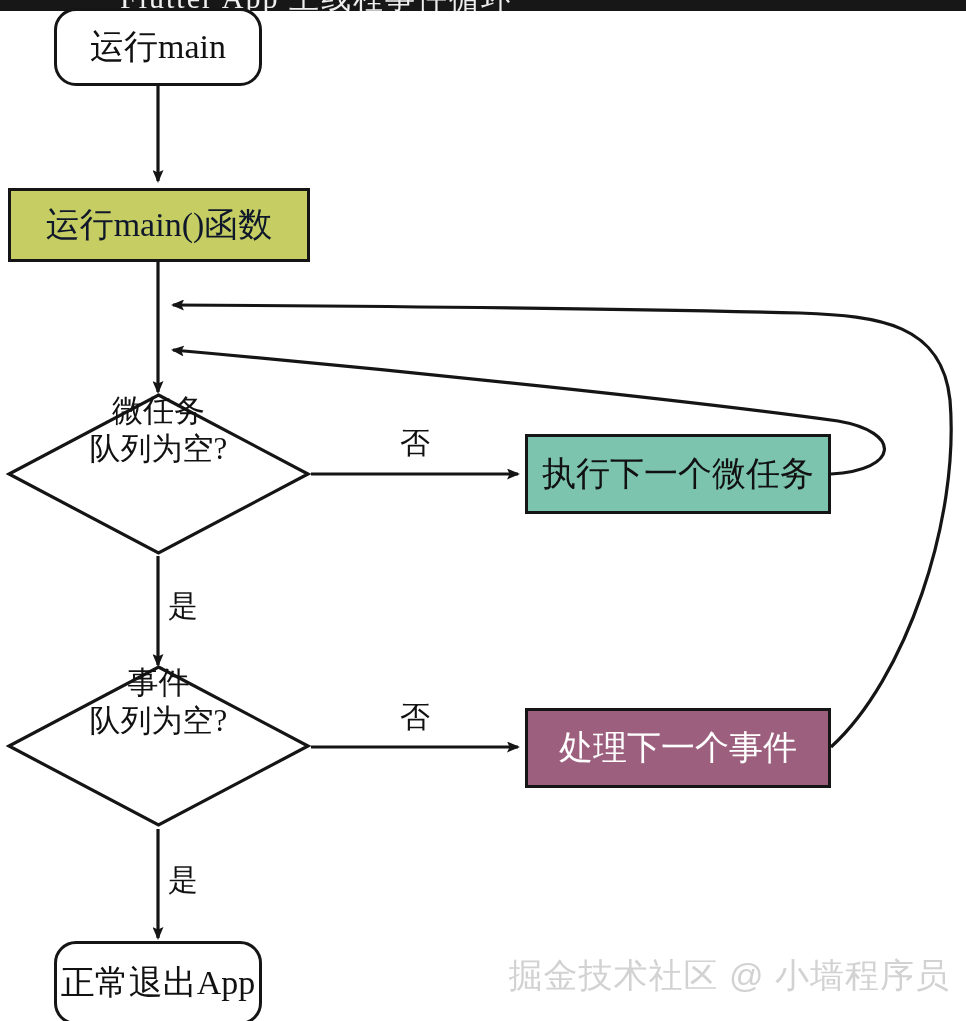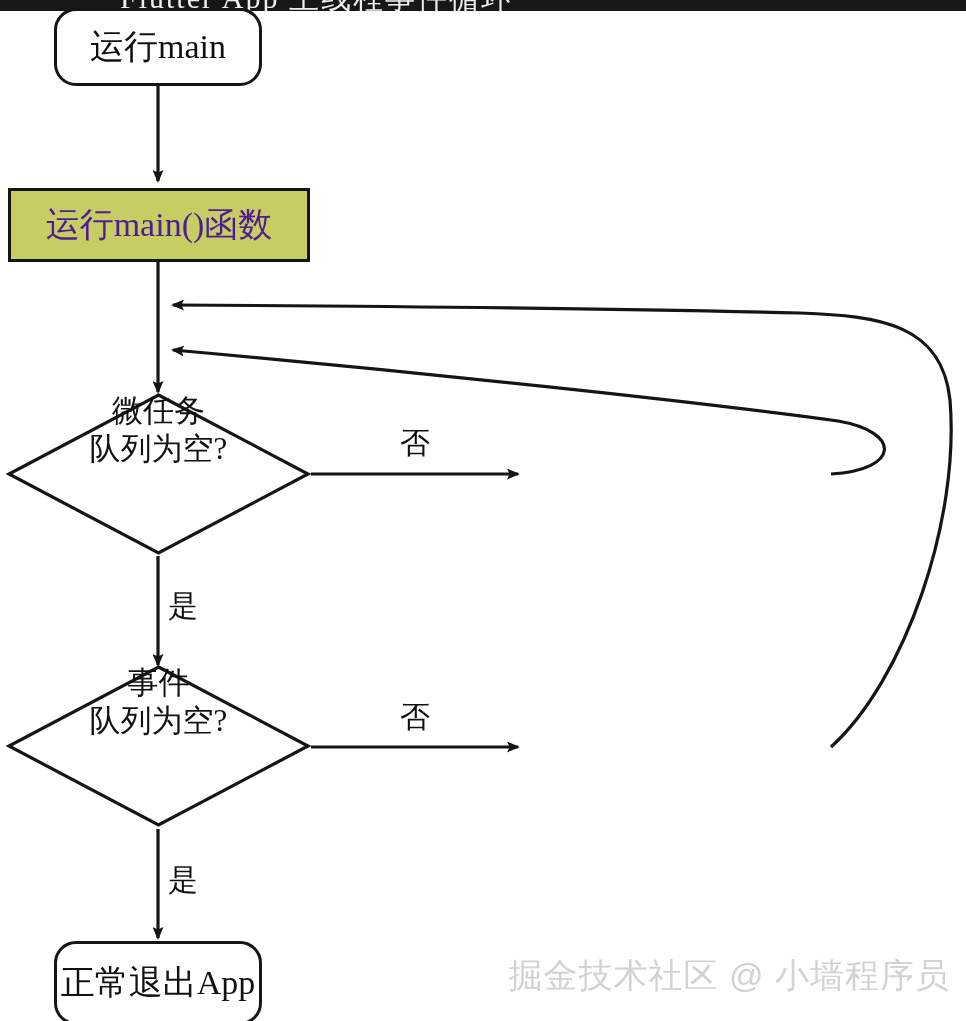--- a/index.html
+++ b/index.html
@@ -130,45 +130,51 @@
 
     <path d="M 831 474 C 900 470, 902 432, 838 421 C 700 402, 420 372, 173 350" fill="none" stroke="#151515" stroke-width="3.2" marker-end="url(#arrowhead)"></path>
 
     <path d="M 831 747 C 905 680, 960 520, 950 400 C 942 324, 880 316, 800 313 C 600 308, 350 306, 173 305" fill="none" stroke="#151515" stroke-width="3.2" marker-end="url(#arrowhead)"></path>
   </svg>
 
   <div class="node terminator" style="left:54px; top:8px; width:208px; height:78px;">
     <span>运行main</span>
   </div>
 
-  <div class="node process" style="left:8px; top:188px; width:302px; height:74px; background:#c5cd63; color:#4c1d95;">
+  <div class="node process" style="left:8px; top:188px; width:302px; height:74px; background:#c5cd63; color:#0f172a;">
     <span>运行main()函数</span>
   </div>
 
   <div class="decision-wrap" style="left:6px; top:392px; width:305px; height:164px;">
     <svg width="305" height="164" viewBox="0 0 305 164">
       <polygon points="152.5,3 302,82 152.5,161 3,82" fill="#ffffff" stroke="#151515" stroke-width="3.2"></polygon>
     </svg>
     <div class="decision-label">
       <span>微任务</span>
       <span>队列为空?</span>
     </div>
   </div>
 
+  <div class="node process" style="left:525px; top:434px; width:306px; height:80px; background:#7cc4ad; color:#111111;">
+    <span>执行下一个微任务</span>
+  </div>
 
   <div class="decision-wrap" style="left:6px; top:664px; width:305px; height:164px;">
     <svg width="305" height="164" viewBox="0 0 305 164">
       <polygon points="152.5,3 302,82 152.5,161 3,82" fill="#ffffff" stroke="#151515" stroke-width="3.2"></polygon>
     </svg>
     <div class="decision-label">
       <span>事件</span>
       <span>队列为空?</span>
     </div>
   </div>
 
+  <div class="node process" style="left:525px; top:708px; width:306px; height:80px; background:#9d5f7e; color:#ffffff;">
+    <span>处理下一个事件</span>
+  </div>
 
   <div class="node terminator" style="left:54px; top:941px; width:208px; height:84px;">
     <span>正常退出App</span>
   </div>
 
   <div class="edge-label" style="left:400px; top:423px;">否</div>
   <div class="edge-label" style="left:168px; top:586px;">是</div>
   <div class="edge-label" style="left:400px; top:697px;">否</div>
   <div class="edge-label" style="left:168px; top:860px;">是</div>
 

